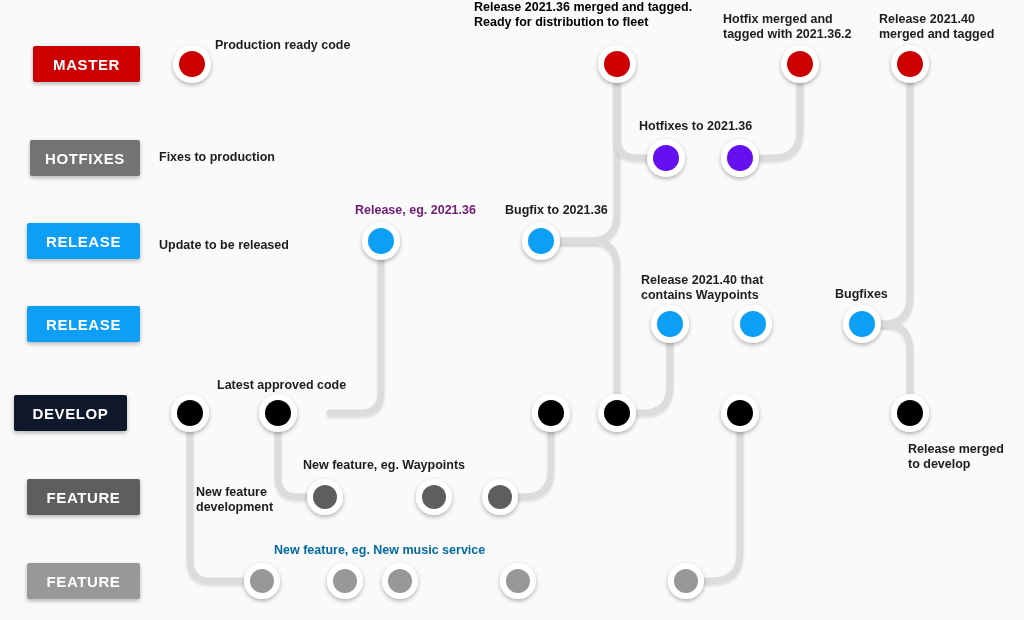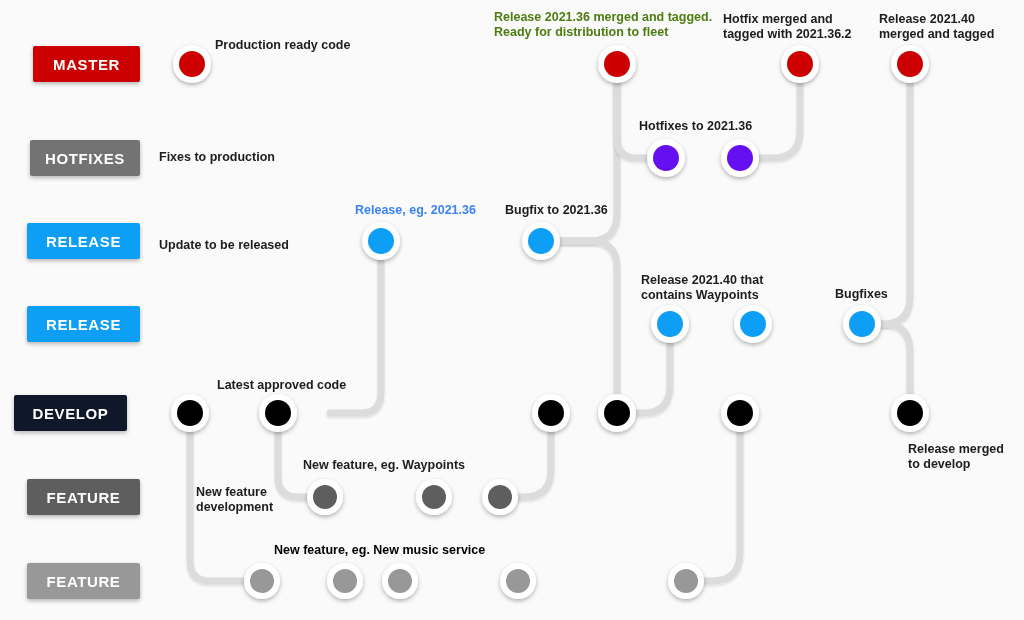--- a/index.html
+++ b/index.html
@@ -188,36 +188,36 @@
       <div class="pill" style="left: 33px; top: 46px; width: 107px; background: rgb(204, 0, 0);">MASTER</div>
       <div class="pill" style="left: 30px; top: 140px; width: 110px; background: #737373;">HOTFIXES</div>
       <div class="pill" style="left: 27px; top: 223px; width: 113px; background: rgb(13, 158, 245);">RELEASE</div>
       <div class="pill" style="left: 27px; top: 306px; width: 113px; background: rgb(13, 158, 245);">RELEASE</div>
       <div class="pill" style="left: 14px; top: 395px; width: 113px; background: #0f172a;">DEVELOP</div>
       <div class="pill" style="left: 27px; top: 479px; width: 113px; background: rgb(94, 94, 94);">FEATURE</div>
       <div class="pill" style="left: 27px; top: 563px; width: 113px; background: rgb(152, 152, 152);">FEATURE</div>
     </div>
   <div id="note-layer">
       <div class="note" style="left: 215px; top: 38px; color: rgb(29, 29, 31);">Production ready code</div>
-      <div class="note" style="left: 474px; top: 10px; color: #4d7c0f; margin-left: 20px;">Release 2021.36 merged and tagged.
+      <div class="note" style="left: 474px; top: 0; color: #000000;">Release 2021.36 merged and tagged.
 Ready for distribution to fleet</div>
       <div class="note" style="left: 723px; top: 12px; color: rgb(29, 29, 31);">Hotfix merged and
 tagged with 2021.36.2</div>
       <div class="note" style="left: 879px; top: 12px; color: rgb(29, 29, 31);">Release 2021.40
 merged and tagged</div>
       <div class="note" style="left: 639px; top: 119px; color: rgb(29, 29, 31);">Hotfixes to 2021.36</div>
       <div class="note" style="left: 159px; top: 150px; color: rgb(29, 29, 31);">Fixes to production</div>
-      <div class="note" style="left: 355px; top: 203px; color: #3b82f6;">Release, eg. 2021.36</div>
+      <div class="note" style="left: 355px; top: 203px; color: #701a75;">Release, eg. 2021.36</div>
       <div class="note" style="left: 505px; top: 203px; color: rgb(29, 29, 31);">Bugfix to 2021.36</div>
       <div class="note" style="left: 159px; top: 238px; color: rgb(29, 29, 31);">Update to be released</div>
       <div class="note" style="left: 641px; top: 273px; color: rgb(29, 29, 31);">Release 2021.40 that
 contains Waypoints</div>
       <div class="note" style="left: 835px; top: 287px; color: rgb(29, 29, 31);">Bugfixes</div>
       <div class="note" style="left: 217px; top: 378px; color: rgb(29, 29, 31);">Latest approved code</div>
       <div class="note" style="left: 864px; top: 442px; color: rgb(29, 29, 31); margin-left: 44px;">Release merged
 to develop</div>
       <div class="note" style="left: 303px; top: 458px; color: rgb(29, 29, 31);">New feature, eg. Waypoints</div>
       <div class="note" style="left: 196px; top: 485px; color: rgb(29, 29, 31);">New feature
 development</div>
-      <div class="note" style="left: 232px; top: 543px; color: #000000; padding-left: 42px;">New feature, eg. New music service</div>
+      <div class="note" style="left: 232px; top: 543px; color: #0369a1; padding-left: 42px;">New feature, eg. New music service</div>
     </div>
 
 </div>
 
 </body></html>

